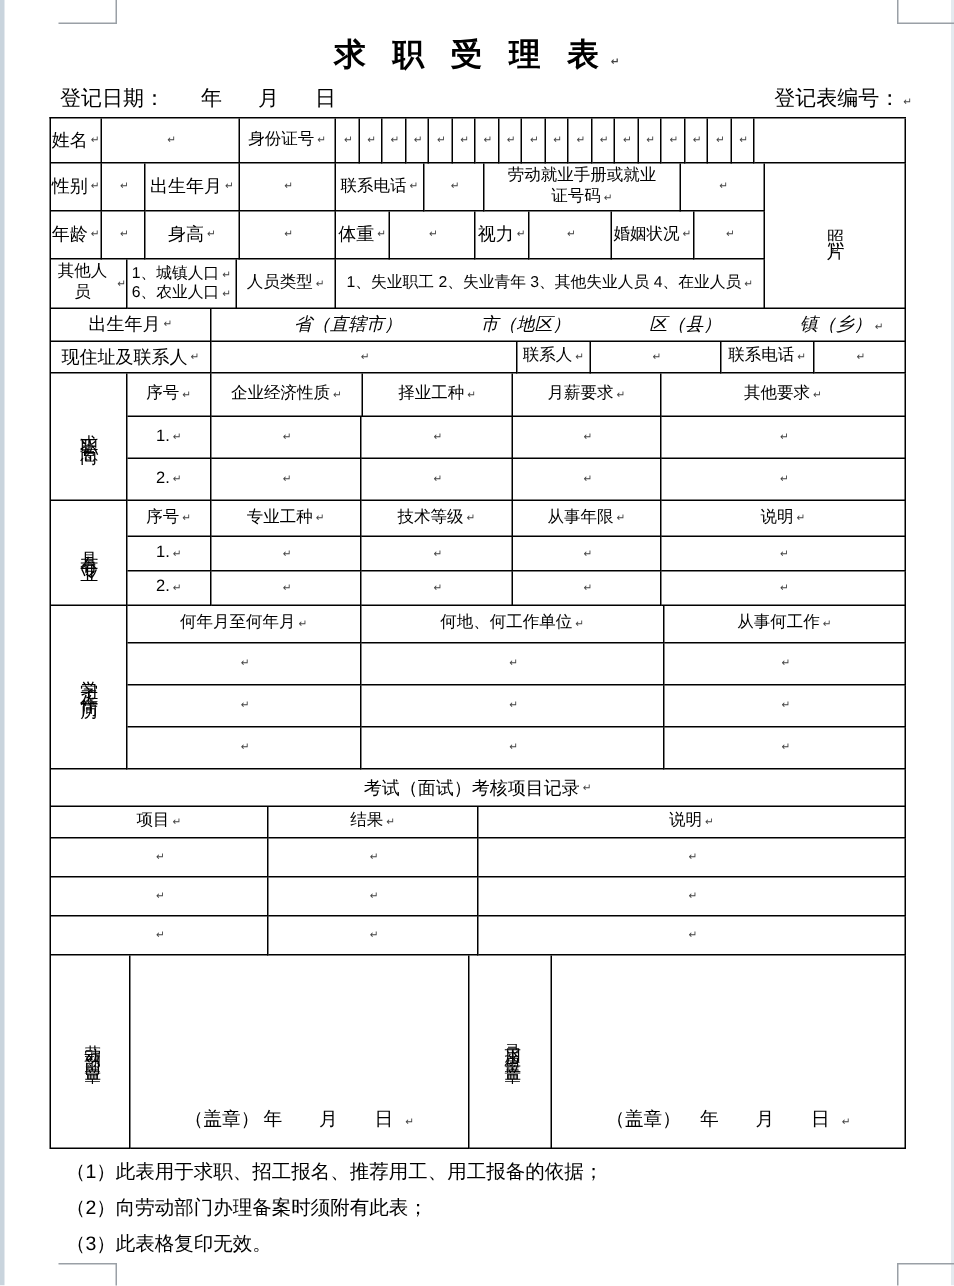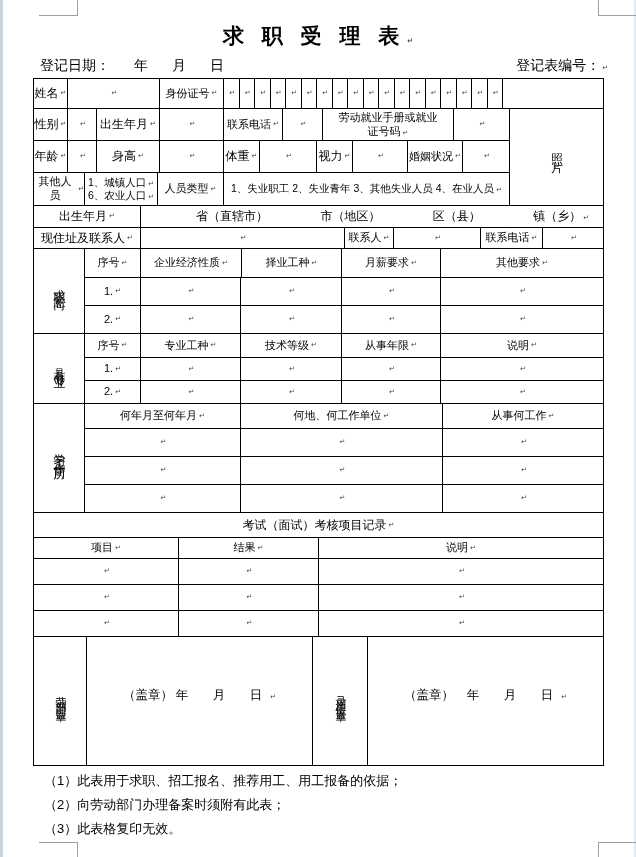--- a/index.html
+++ b/index.html
@@ -28,22 +28,22 @@
   .f11{font-size:11px;}
   .f10{font-size:10.5px;}
   .v{writing-mode:vertical-lr;text-orientation:upright;letter-spacing:3px;}
   .photo{letter-spacing:9px;}
   
   .pm::after{content:"\21B5";font-size:7px;color:#444;margin-left:2px;font-family:"DejaVu Sans",sans-serif;letter-spacing:0;}
   .v.pm::after{margin-left:0;margin-top:2px;}
   .twoline{flex-direction:column;justify-content:center;}
   .twoline span{display:block;white-space:nowrap;}
   .spread{justify-content:space-between;padding:0 14px 0 55px;}
-  .spread span{white-space:nowrap;}
-  .sealbox{}
+  .spread span{white-space:nowrap;font-style:italic;}
+  .sealbox{align-items:flex-end;}
   .sealline{width:100%;display:flex;justify-content:space-between;padding:0 36px 10px 36px;box-sizing:border-box;font-size:12.5px;}
   .sealline .dt{letter-spacing:6px;}
   .notes{position:absolute;left:44px;top:769px;font-size:13px;line-height:24px;}
   .notes div{white-space:nowrap;}
 </style>
 </head>
 <body>
 
 <div class="page">
   <div class="edge-l"></div>

